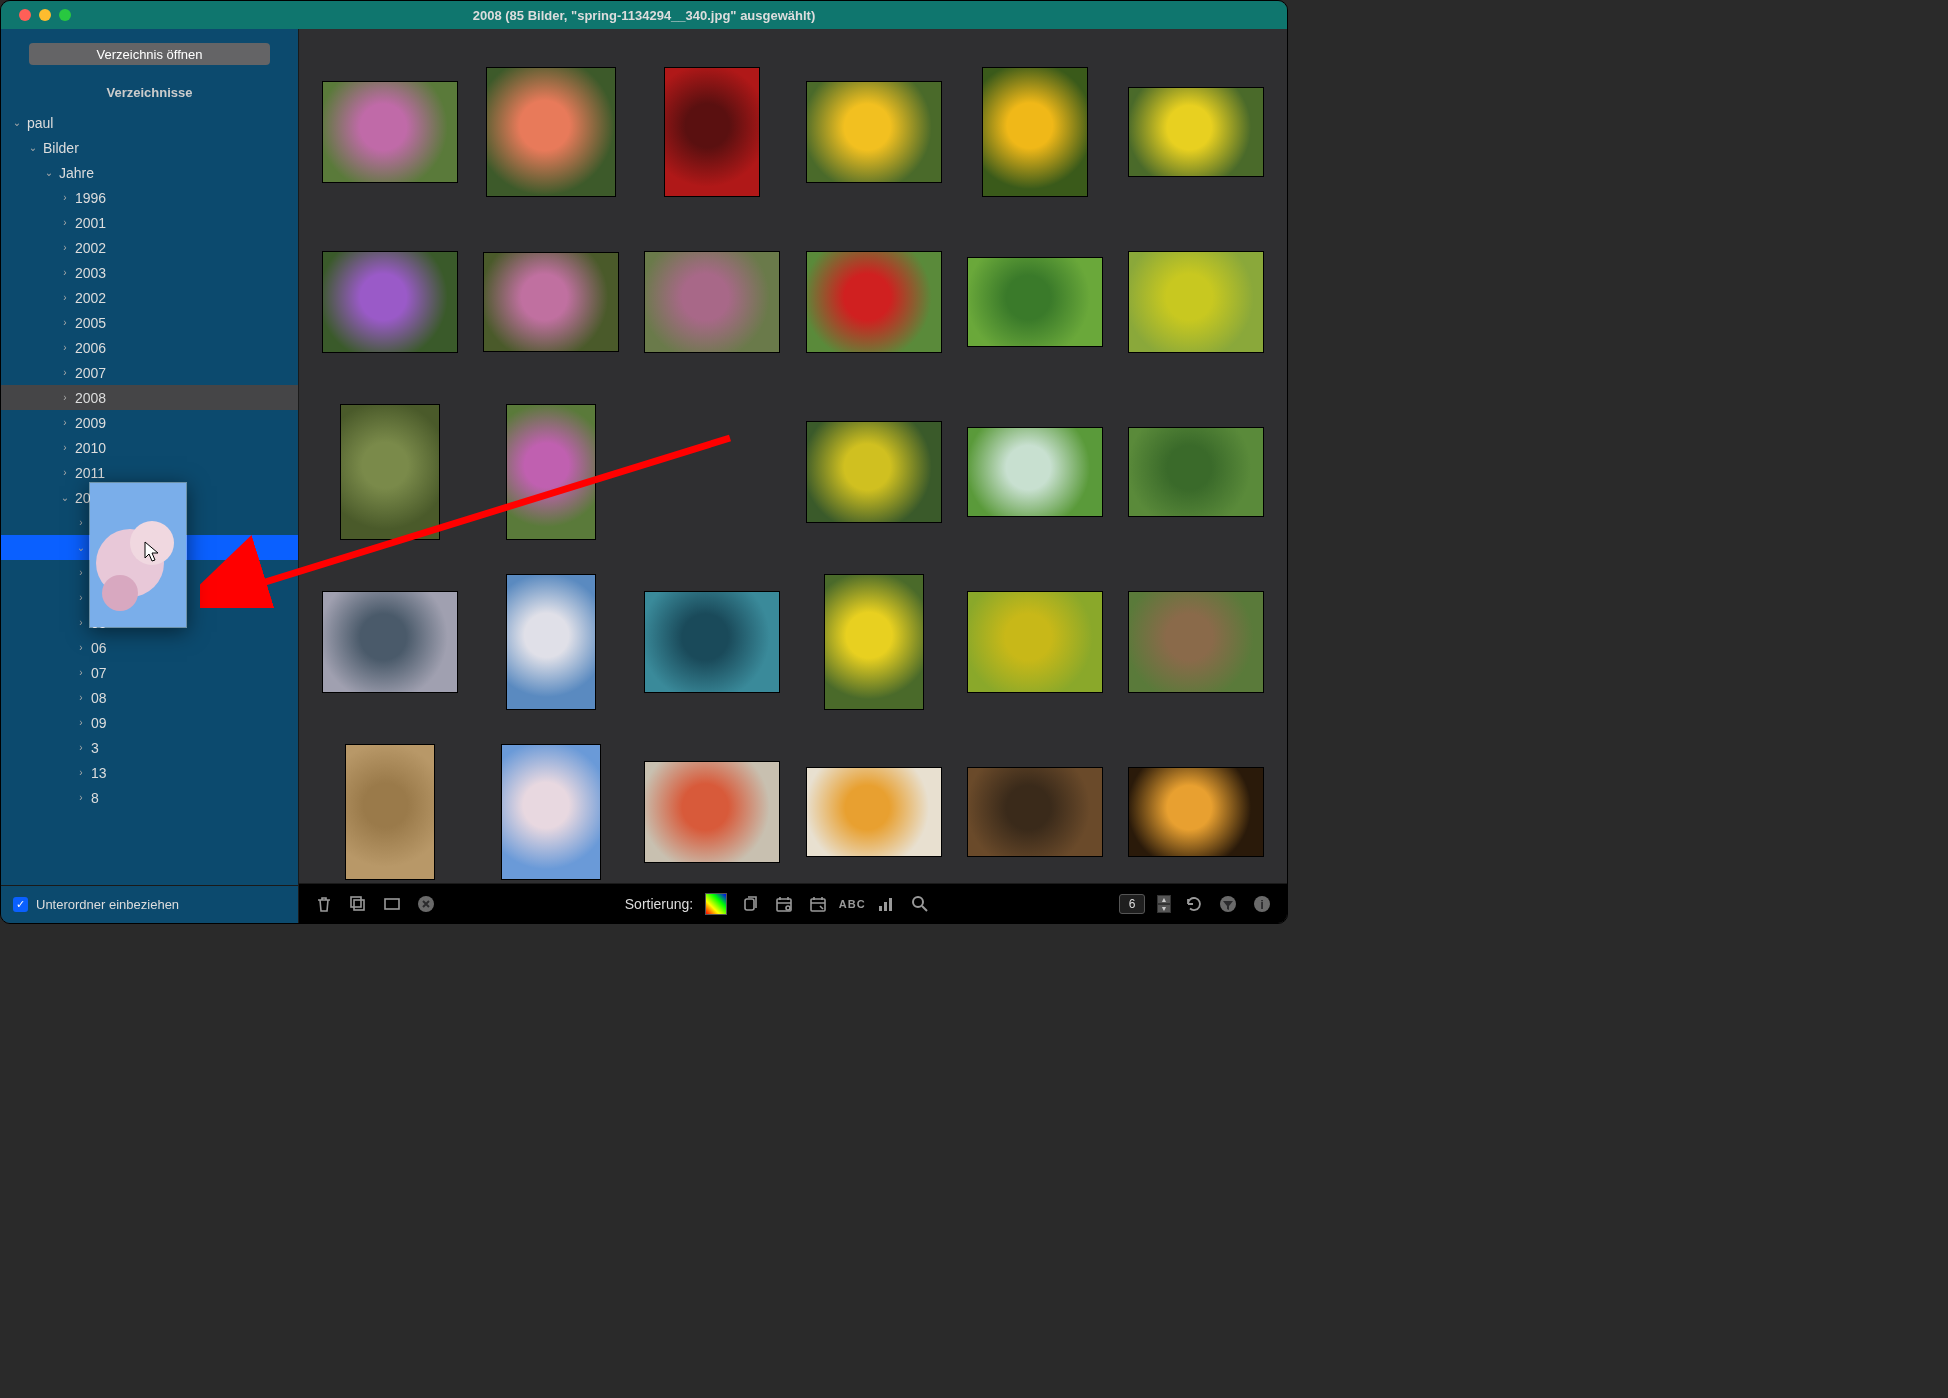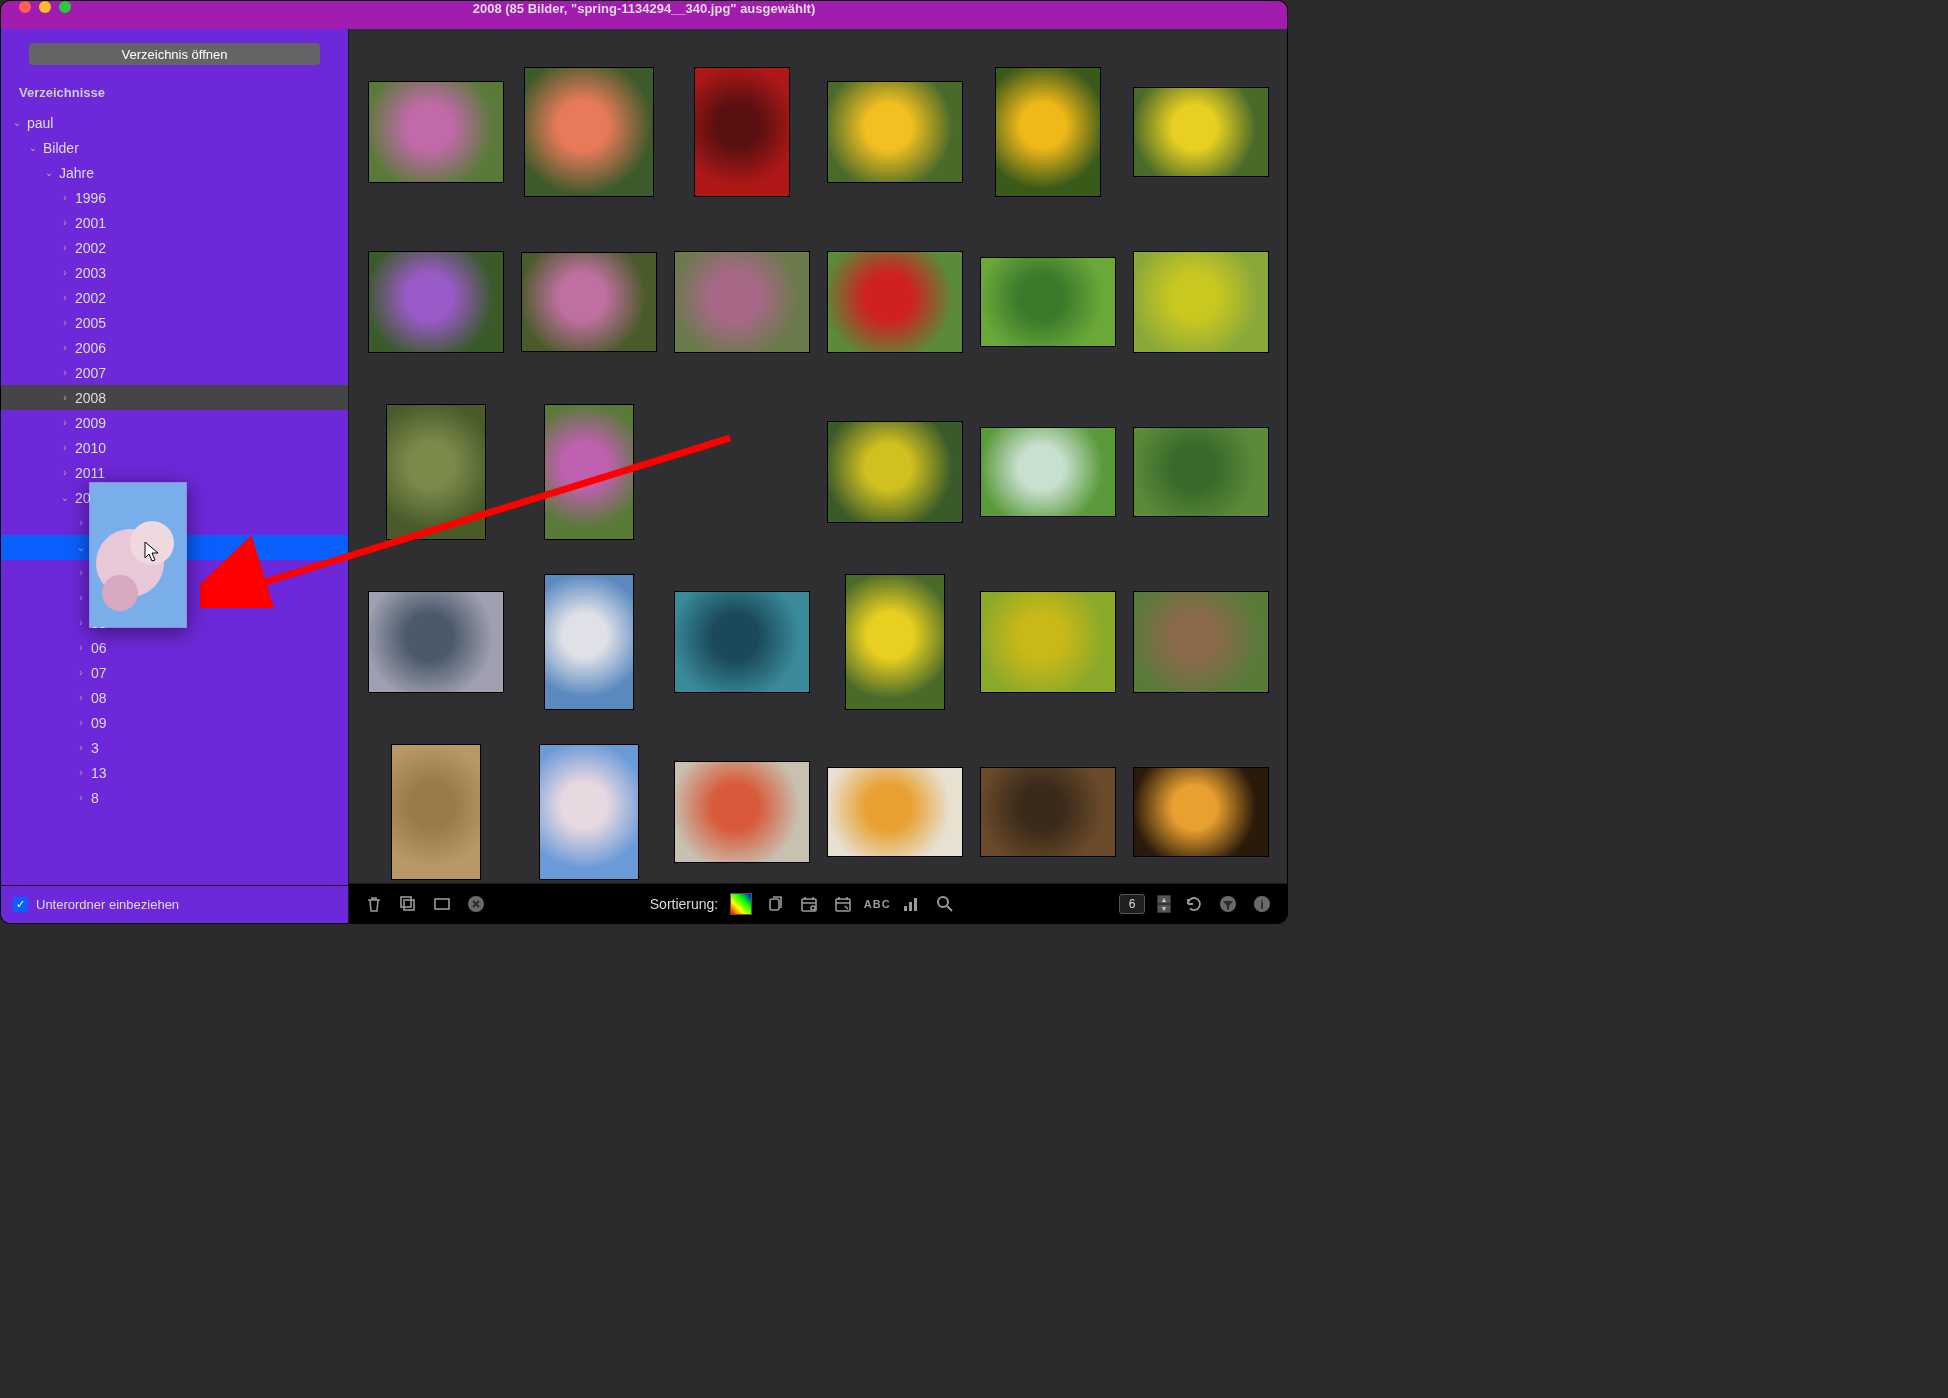--- a/index.html
+++ b/index.html
@@ -1,26 +1,26 @@
 <!DOCTYPE html>
 <html><head>
 <meta charset="utf-8">
 <style>
 * { margin: 0; padding: 0; box-sizing: border-box; font-family: -apple-system, "Helvetica Neue", Arial, sans-serif; }
 body { background: #2a2a2a; color: #ddd; font-size: 13px; overflow: hidden; }
 .window { width: 1288px; height: 924px; background: #2f2f31; border-radius: 10px; overflow: hidden; display: flex; flex-direction: column; border: 1px solid #000; }
-.titlebar { height: 28px; background: #a21caf; display: flex; align-items: flex-start; padding: 0 18px; position: relative; }
+.titlebar { height: 28px; background: #0f766e; display: flex; align-items: center; padding: 0 18px; position: relative; }
 .traffic { display: flex; gap: 8px; }
 .dot { width: 12px; height: 12px; border-radius: 50%; }
 .red { background: #ff5f57; } .yellow { background: #febc2e; } .green { background: #28c840; }
 .title { position: absolute; left: 0; right: 0; text-align: center; font-size: 13px; font-weight: 600; color: #ddd; pointer-events: none; }
 .body { flex: 1; display: flex; min-height: 0; }
-.sidebar { width: 348px; background: #6d28d9; display: flex; flex-direction: column; border-right: 1px solid #1a1a1a; }
+.sidebar { width: 298px; background: #0c4a6e; display: flex; flex-direction: column; border-right: 1px solid #1a1a1a; }
 .open-dir { margin: 14px 28px 10px; height: 22px; background: #646466; border: none; border-radius: 4px; color: #fff; font-size: 13px; cursor: pointer; }
-.sec-header { padding: 10px 18px 8px; font-size: 13px; color: #ccc; font-weight: 600; }
+.sec-header { padding: 10px 18px 8px; font-size: 13px; color: #ccc; font-weight: 600; text-align: center; }
 .tree { flex: 1; overflow-y: auto; position: relative; padding-top: 2px; }
 .tree-item { height: 25px; display: flex; align-items: center; color: #ddd; cursor: default; white-space: nowrap; font-size: 14px; }
 .tree-item .tw { display: inline-block; width: 12px; text-align: center; margin-right: 4px; font-size: 10px; color: #aaa; }
 .tree-item.sel-grey { background: #454547; }
 .tree-item.sel-blue { background: #0a60ff; color: #fff; }
 .drag-thumb { position: absolute; width: 98px; height: 146px; border: 1px solid rgba(255,255,255,.4); box-shadow: 0 4px 20px rgba(0,0,0,.5); overflow: hidden; z-index: 50; }
 .cursor { position: absolute; z-index: 60; pointer-events: none; }
 .sidebar-footer { height: 38px; border-top: 1px solid #1a1a1a; display: flex; align-items: center; padding: 0 12px; gap: 8px; }
 .chk { width: 15px; height: 15px; border-radius: 3px; background: #0a60ff; display: flex; align-items: center; justify-content: center; color: #fff; font-size: 11px; }
 .main { flex: 1; display: flex; flex-direction: column; min-width: 0; }

